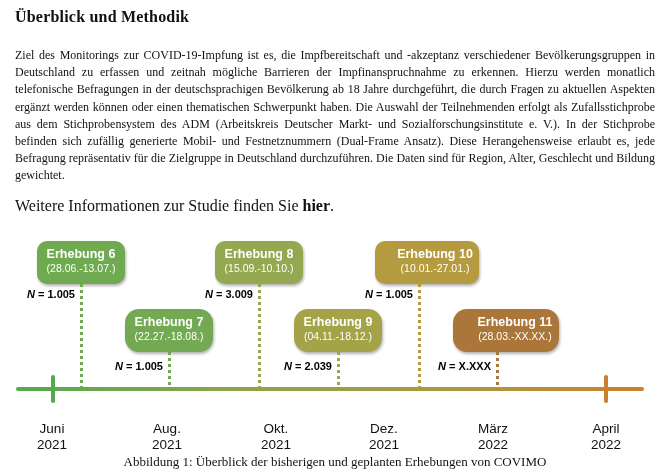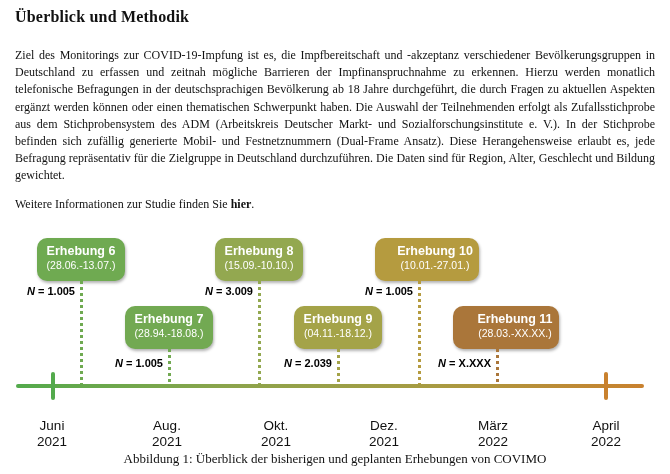--- a/index.html
+++ b/index.html
@@ -8,33 +8,33 @@
     font-family:"Liberation Serif", serif; color:#111;
   }
   .page { padding:6px 15px 0 15px; }
 
   .heading {
     font-size:16px; font-weight:bold; margin:2px 0 0 0; letter-spacing:0.2px;
   }
   .body-text {
     font-size:12px; line-height:17.2px; text-align:justify; margin-top:21px;
   }
-  .more-info { font-size:12px; margin-top:10px; }
+  .more-info { font-size:16px; margin-top:10px; }
   .more-info .link { font-weight:bold; color:#111; text-decoration:none; cursor:pointer; }
 
   
   .figure { position:relative; height:210px; margin:20px 0 0 -15px; width:670px; }
 
   .survey-box {
     position:absolute; width:88px; height:43px; border-radius:10px;
     color:#fff; text-align:center; box-shadow:1px 2px 3px rgba(0,0,0,0.3);
   }
   .survey-title { font-family:"Liberation Sans", sans-serif; font-weight:bold; font-size:12.5px; margin-top:6px; }
   .survey-dates { font-family:"Liberation Sans", sans-serif; font-size:10.5px; margin-top:1px; }
-  .row-top { top:6px; } .row-bottom { top:74px; }
+  .row-top { top:6px; } .row-bottom { top:74px;border-radius:14px; }
 
   .dot { position:absolute; width:3px; }
   .dot-top { top:49px; height:105px; }
   .dot-bottom { top:117px; height:37px; }
 
   .n-label {
     position:absolute; width:62px; text-align:right; color:#000;
     font-family:"Liberation Sans", sans-serif; font-size:11px; font-weight:600;
   }
   .n-label::first-letter { font-style:italic; }
@@ -72,21 +72,21 @@
 
     <div class="survey-box row-top s0" style="background-color: rgb(111, 170, 81);">
       <div class="survey-title">Erhebung 6</div>
       <div class="survey-dates">(28.06.-13.07.)</div>
     </div>
     <div class="dot dot-top d0" style="background: repeating-linear-gradient(rgb(111, 170, 81) 0px, rgb(111, 170, 81) 3px, transparent 3px, transparent 6px);"></div>
     <div class="n-label n-top n0">N = 1.005</div>
 
     <div class="survey-box row-bottom s1" style="background-color: rgb(114, 169, 82);">
       <div class="survey-title">Erhebung 7</div>
-      <div class="survey-dates">(28.94.-18.08.)</div>
+      <div class="survey-dates">(22.27.-18.08.)</div>
     </div>
     <div class="dot dot-bottom d1" style="background: repeating-linear-gradient(rgb(114, 169, 82) 0px, rgb(114, 169, 82) 3px, transparent 3px, transparent 6px);"></div>
     <div class="n-label n-bottom n1">N = 1.005</div>
 
     <div class="survey-box row-top s2" style="background-color: rgb(147, 168, 80);">
       <div class="survey-title">Erhebung 8</div>
       <div class="survey-dates">(15.09.-10.10.)</div>
     </div>
     <div class="dot dot-top d2" style="background: repeating-linear-gradient(rgb(147, 168, 80) 0px, rgb(147, 168, 80) 3px, transparent 3px, transparent 6px);"></div>
     <div class="n-label n-top n2">N = 3.009</div>

